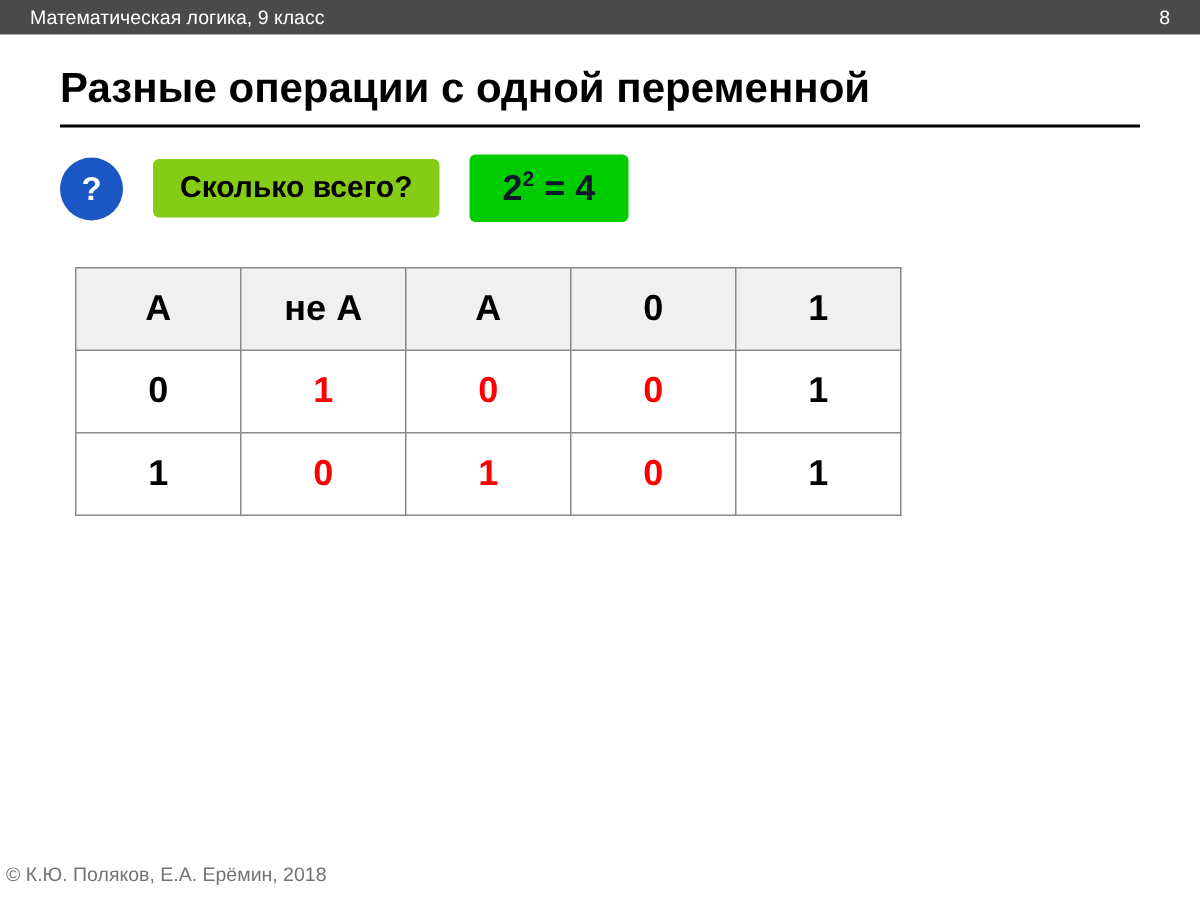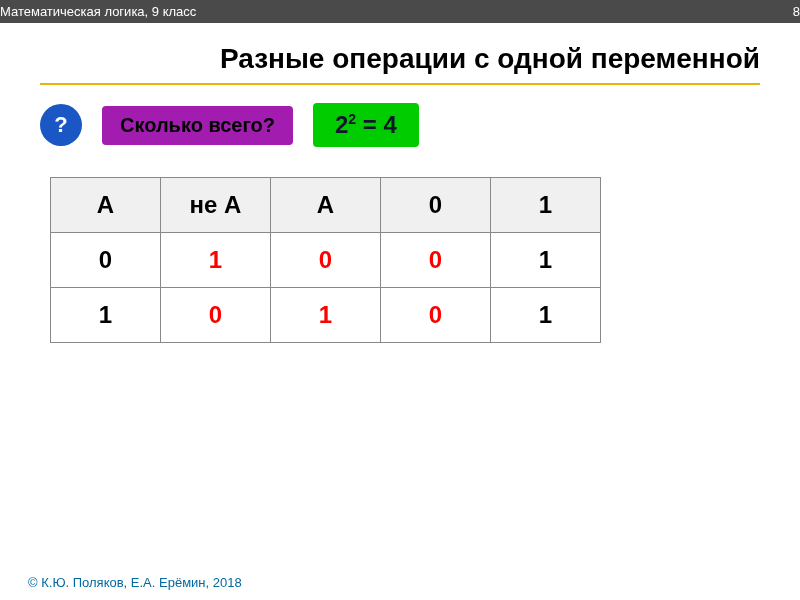--- a/index.html
+++ b/index.html
@@ -10,38 +10,37 @@
       background: #ffffff;
       font-family: Arial, sans-serif;
       position: relative;
       overflow: hidden;
     }
 
     .top-bar {
       background: #4a4a4a;
       color: #ffffff;
       font-size: 13px;
-      padding: 4px 0;
+      padding: 4px 20px;
       display: flex;
       justify-content: space-between;
       align-items: center;
     }
 
     .main-content {
       padding: 20px 40px;
     }
 
     .slide-title {
       font-size: 28px;
       font-weight: bold;
       color: #000000;
       margin-bottom: 18px;
-      border-bottom: 2px solid #eab308;
+      border-bottom: 2px solid #000000;
       padding-bottom: 8px;
-      text-align: right;
     }
 
     .question-row {
       display: flex;
       align-items: center;
       gap: 20px;
       margin-bottom: 30px;
     }
 
     .question-badge {
@@ -52,21 +51,21 @@
       display: flex;
       align-items: center;
       justify-content: center;
       color: white;
       font-size: 22px;
       font-weight: bold;
       flex-shrink: 0;
     }
 
     .question-text-box {
-      background: #a21caf;
+      background: #84cc16;
       border-radius: 4px;
       padding: 8px 18px;
       font-size: 20px;
       font-weight: bold;
       color: #000;
     }
 
     .answer-box {
       background: #00cc00;
       border-radius: 4px;
@@ -107,23 +106,23 @@
       color: #ff0000;
     }
 
     .footer {
       position: absolute;
       bottom: 10px;
       left: 0;
       right: 0;
       display: flex;
       justify-content: space-between;
-      padding: 0 28px;
+      padding: 0 4px;
       font-size: 13px;
-      color: #0369a1;
+      color: #737373;
     }
   </style>
 </head>
 <body>
 
 <div class="top-bar">
   <span>Математическая логика, 9 класс</span>
   <span>8</span>
 </div>
 

